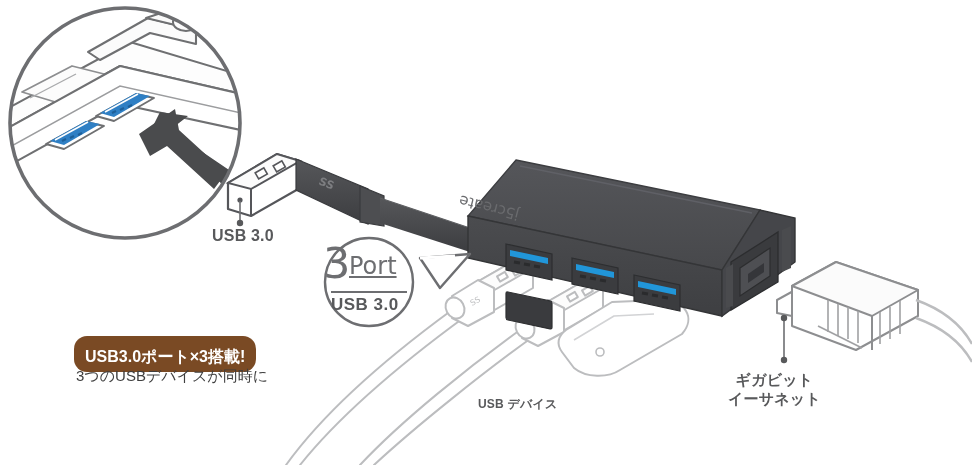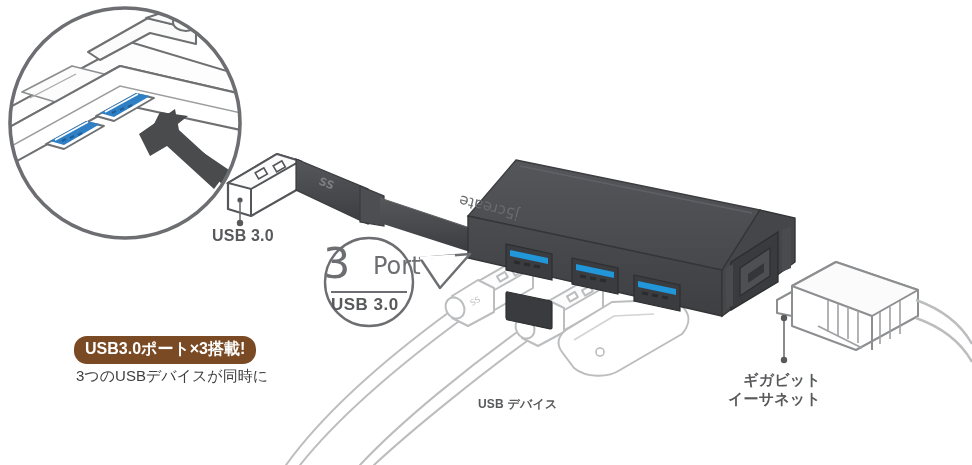--- a/index.html
+++ b/index.html
@@ -3,31 +3,31 @@
 <meta charset="utf-8">
 <style>
   html,body{margin:0;padding:0;background:#fff;}
   body{width:972px;height:465px;overflow:hidden;
        font-family:"Liberation Sans","DejaVu Sans",sans-serif;}
   #stage{position:relative;width:972px;height:465px;background:#ffffff;}
   #art{position:absolute;left:0;top:0;}
   .lbl{position:absolute;color:#58595b;font-weight:bold;letter-spacing:.2px;}
   #lbl-usb30{left:212px;top:227px;font-size:16px;}
   #lbl-usbdev{left:478px;top:396px;font-size:12px;}
-  #lbl-eth{left:728px;top:370px;font-size:15px;line-height:19px;text-align:right;}
+  #lbl-eth{left:728px;top:370px;font-size:15px;line-height:19px;text-align:center;}
   #lbl-eth span{display:block;}
   #badge-wrap{position:absolute;left:313px;top:240px;width:112px;height:84px;}
   #badge-3{position:absolute;left:10px;top:2px;font-size:43px;color:#6d6e71;
            font-family:"DejaVu Sans",sans-serif;font-weight:normal;line-height:43px;}
-  #badge-port{position:absolute;left:60px;top:14px;font-size:24px;color:#6d6e71;
-           font-family:"DejaVu Sans",sans-serif;line-height:24px;}
+  #badge-port{position:absolute;left:36px;top:14px;font-size:24px;color:#6d6e71;
+           font-family:"DejaVu Sans",sans-serif;line-height:24px;text-decoration:underline;}
   #badge-usb{position:absolute;left:18px;top:55px;font-size:17px;color:#58595b;
            font-weight:bold;letter-spacing:.5px;}
   #banner{position:absolute;left:74px;top:336px;background:#7a4a24;color:#ffffff;
-          border-radius:13px;padding:3px 11px 4px 11px;font-size:16px;font-weight:bold;
+          border-radius:13px;padding:11px 11px 4px 11px;font-size:16px;font-weight:bold;
           letter-spacing:0px;white-space:nowrap;}
   #banner-body{position:absolute;left:76px;top:366px;color:#3f3f3f;font-size:15px;
           font-weight:normal;line-height:20px;white-space:nowrap;}
   #banner-body span{display:block;}
 </style>
 </head>
 <body>
 
 <div id="stage">
 

